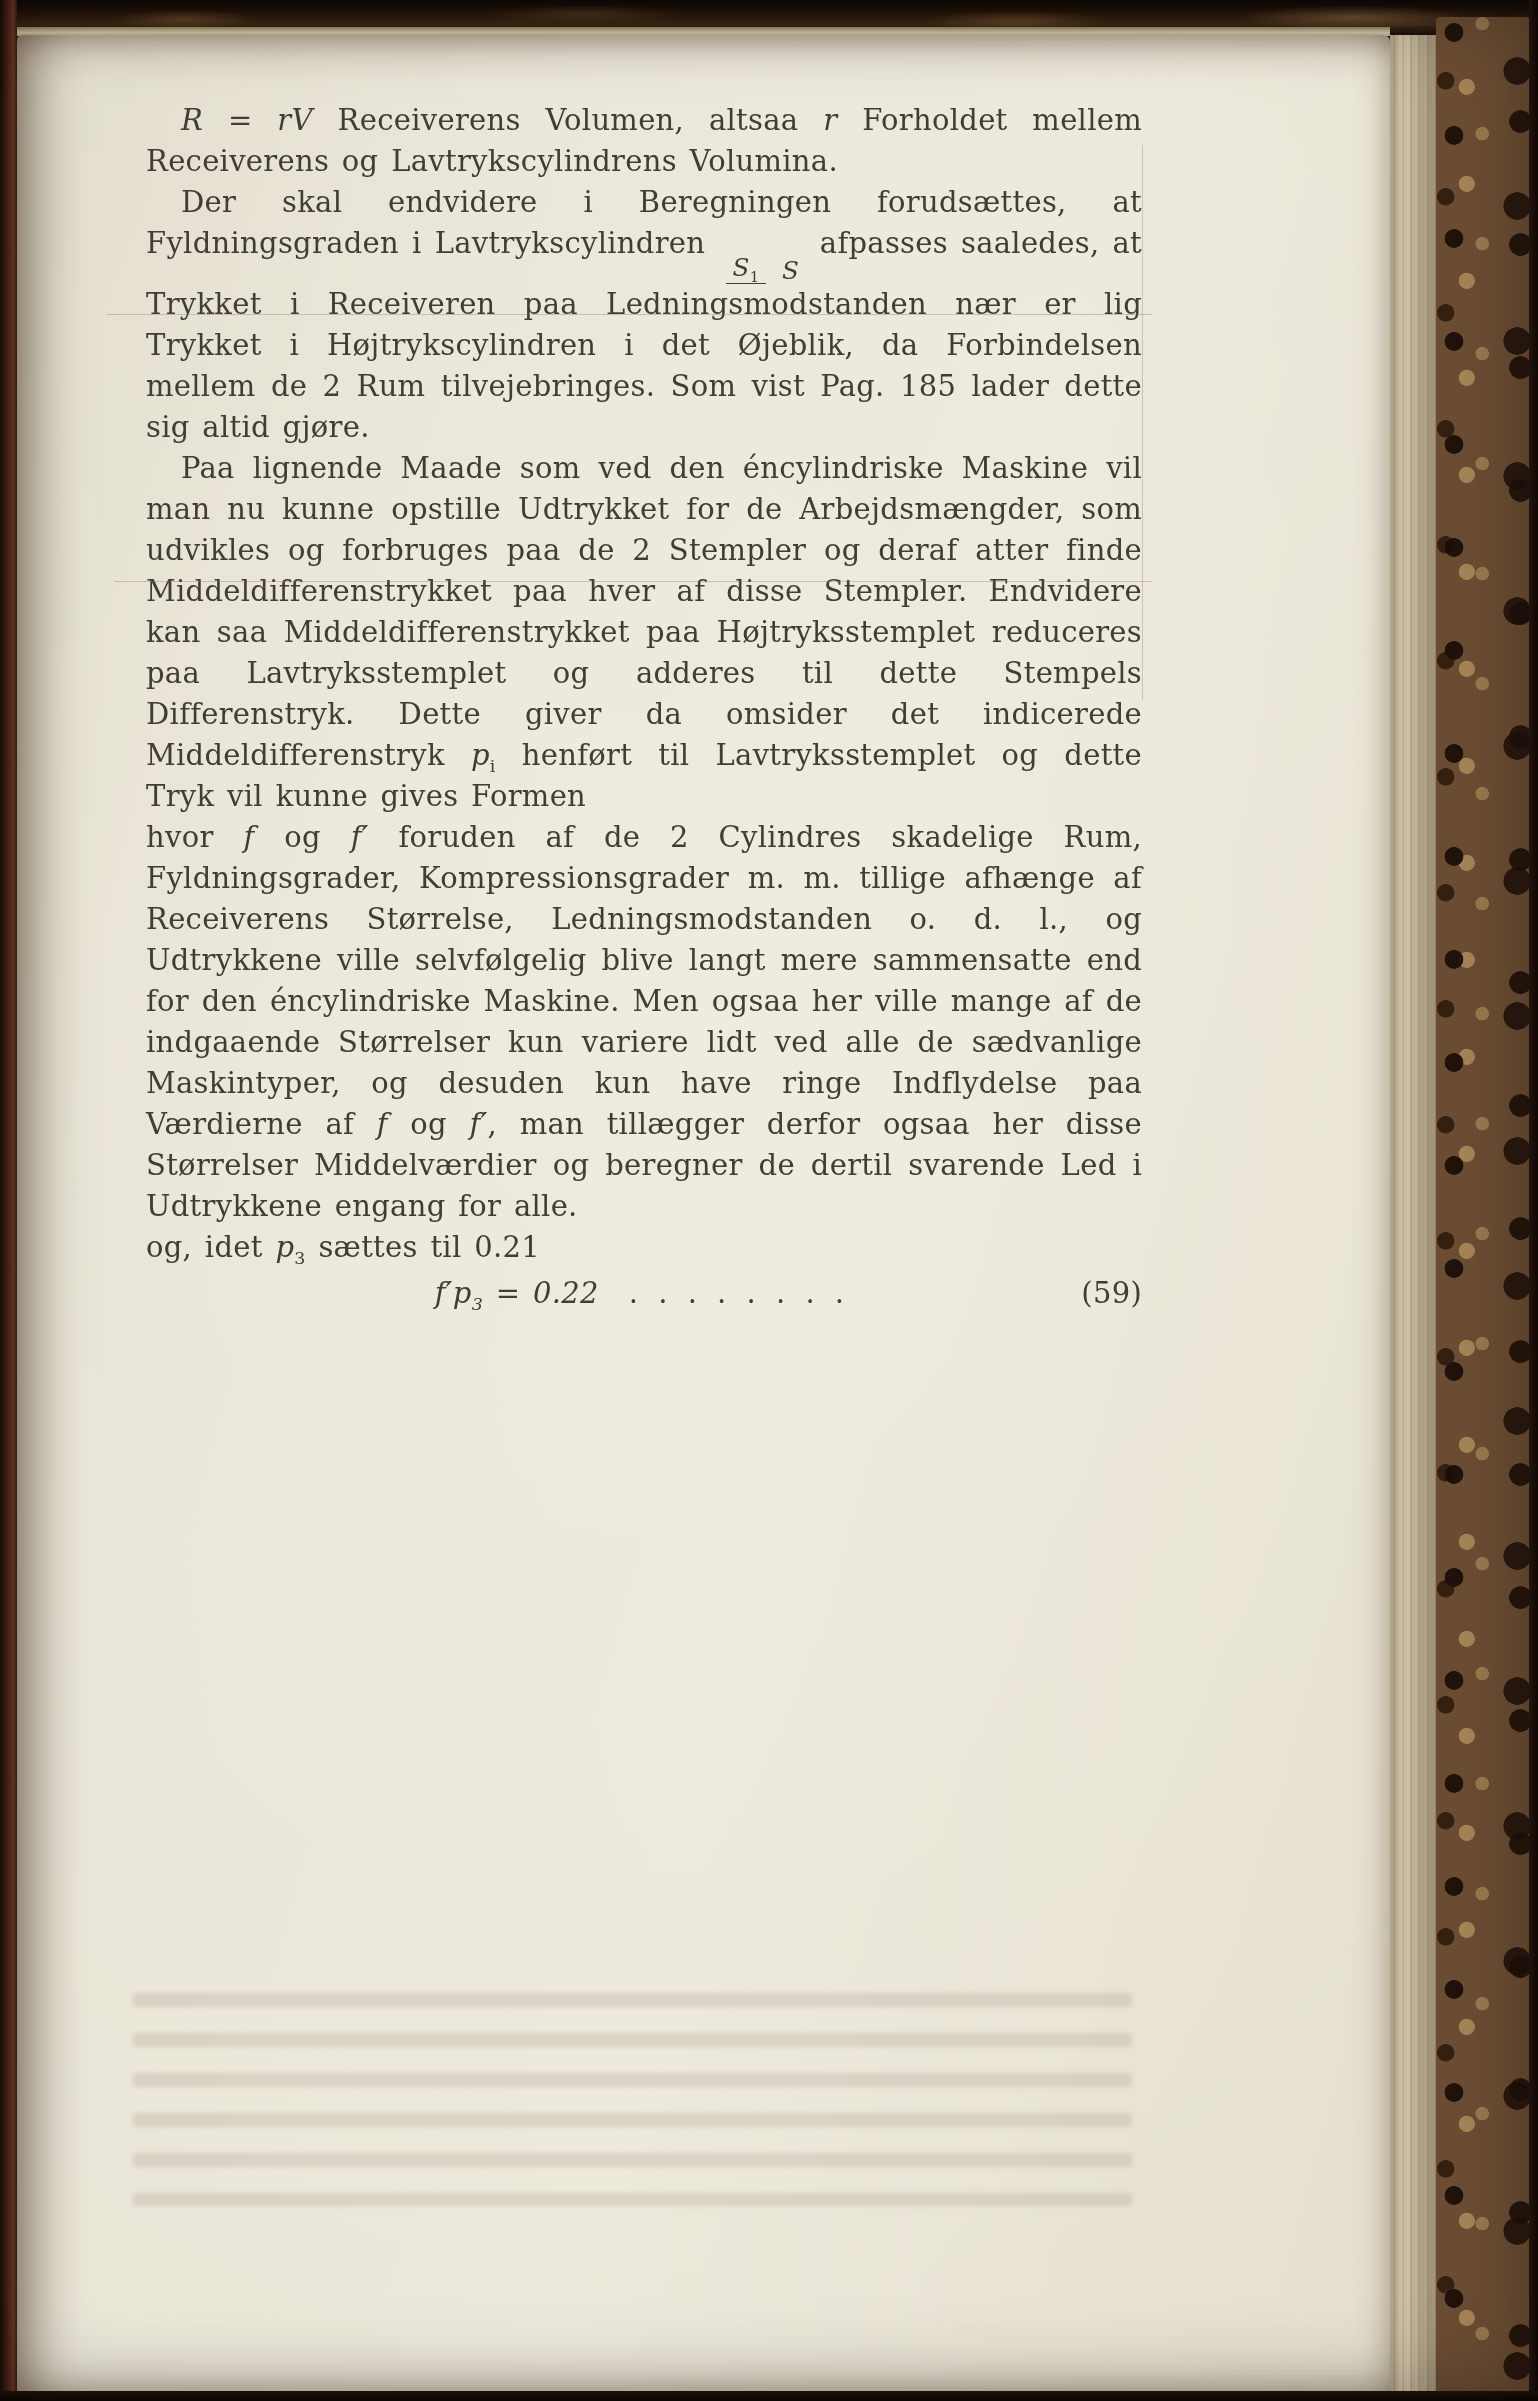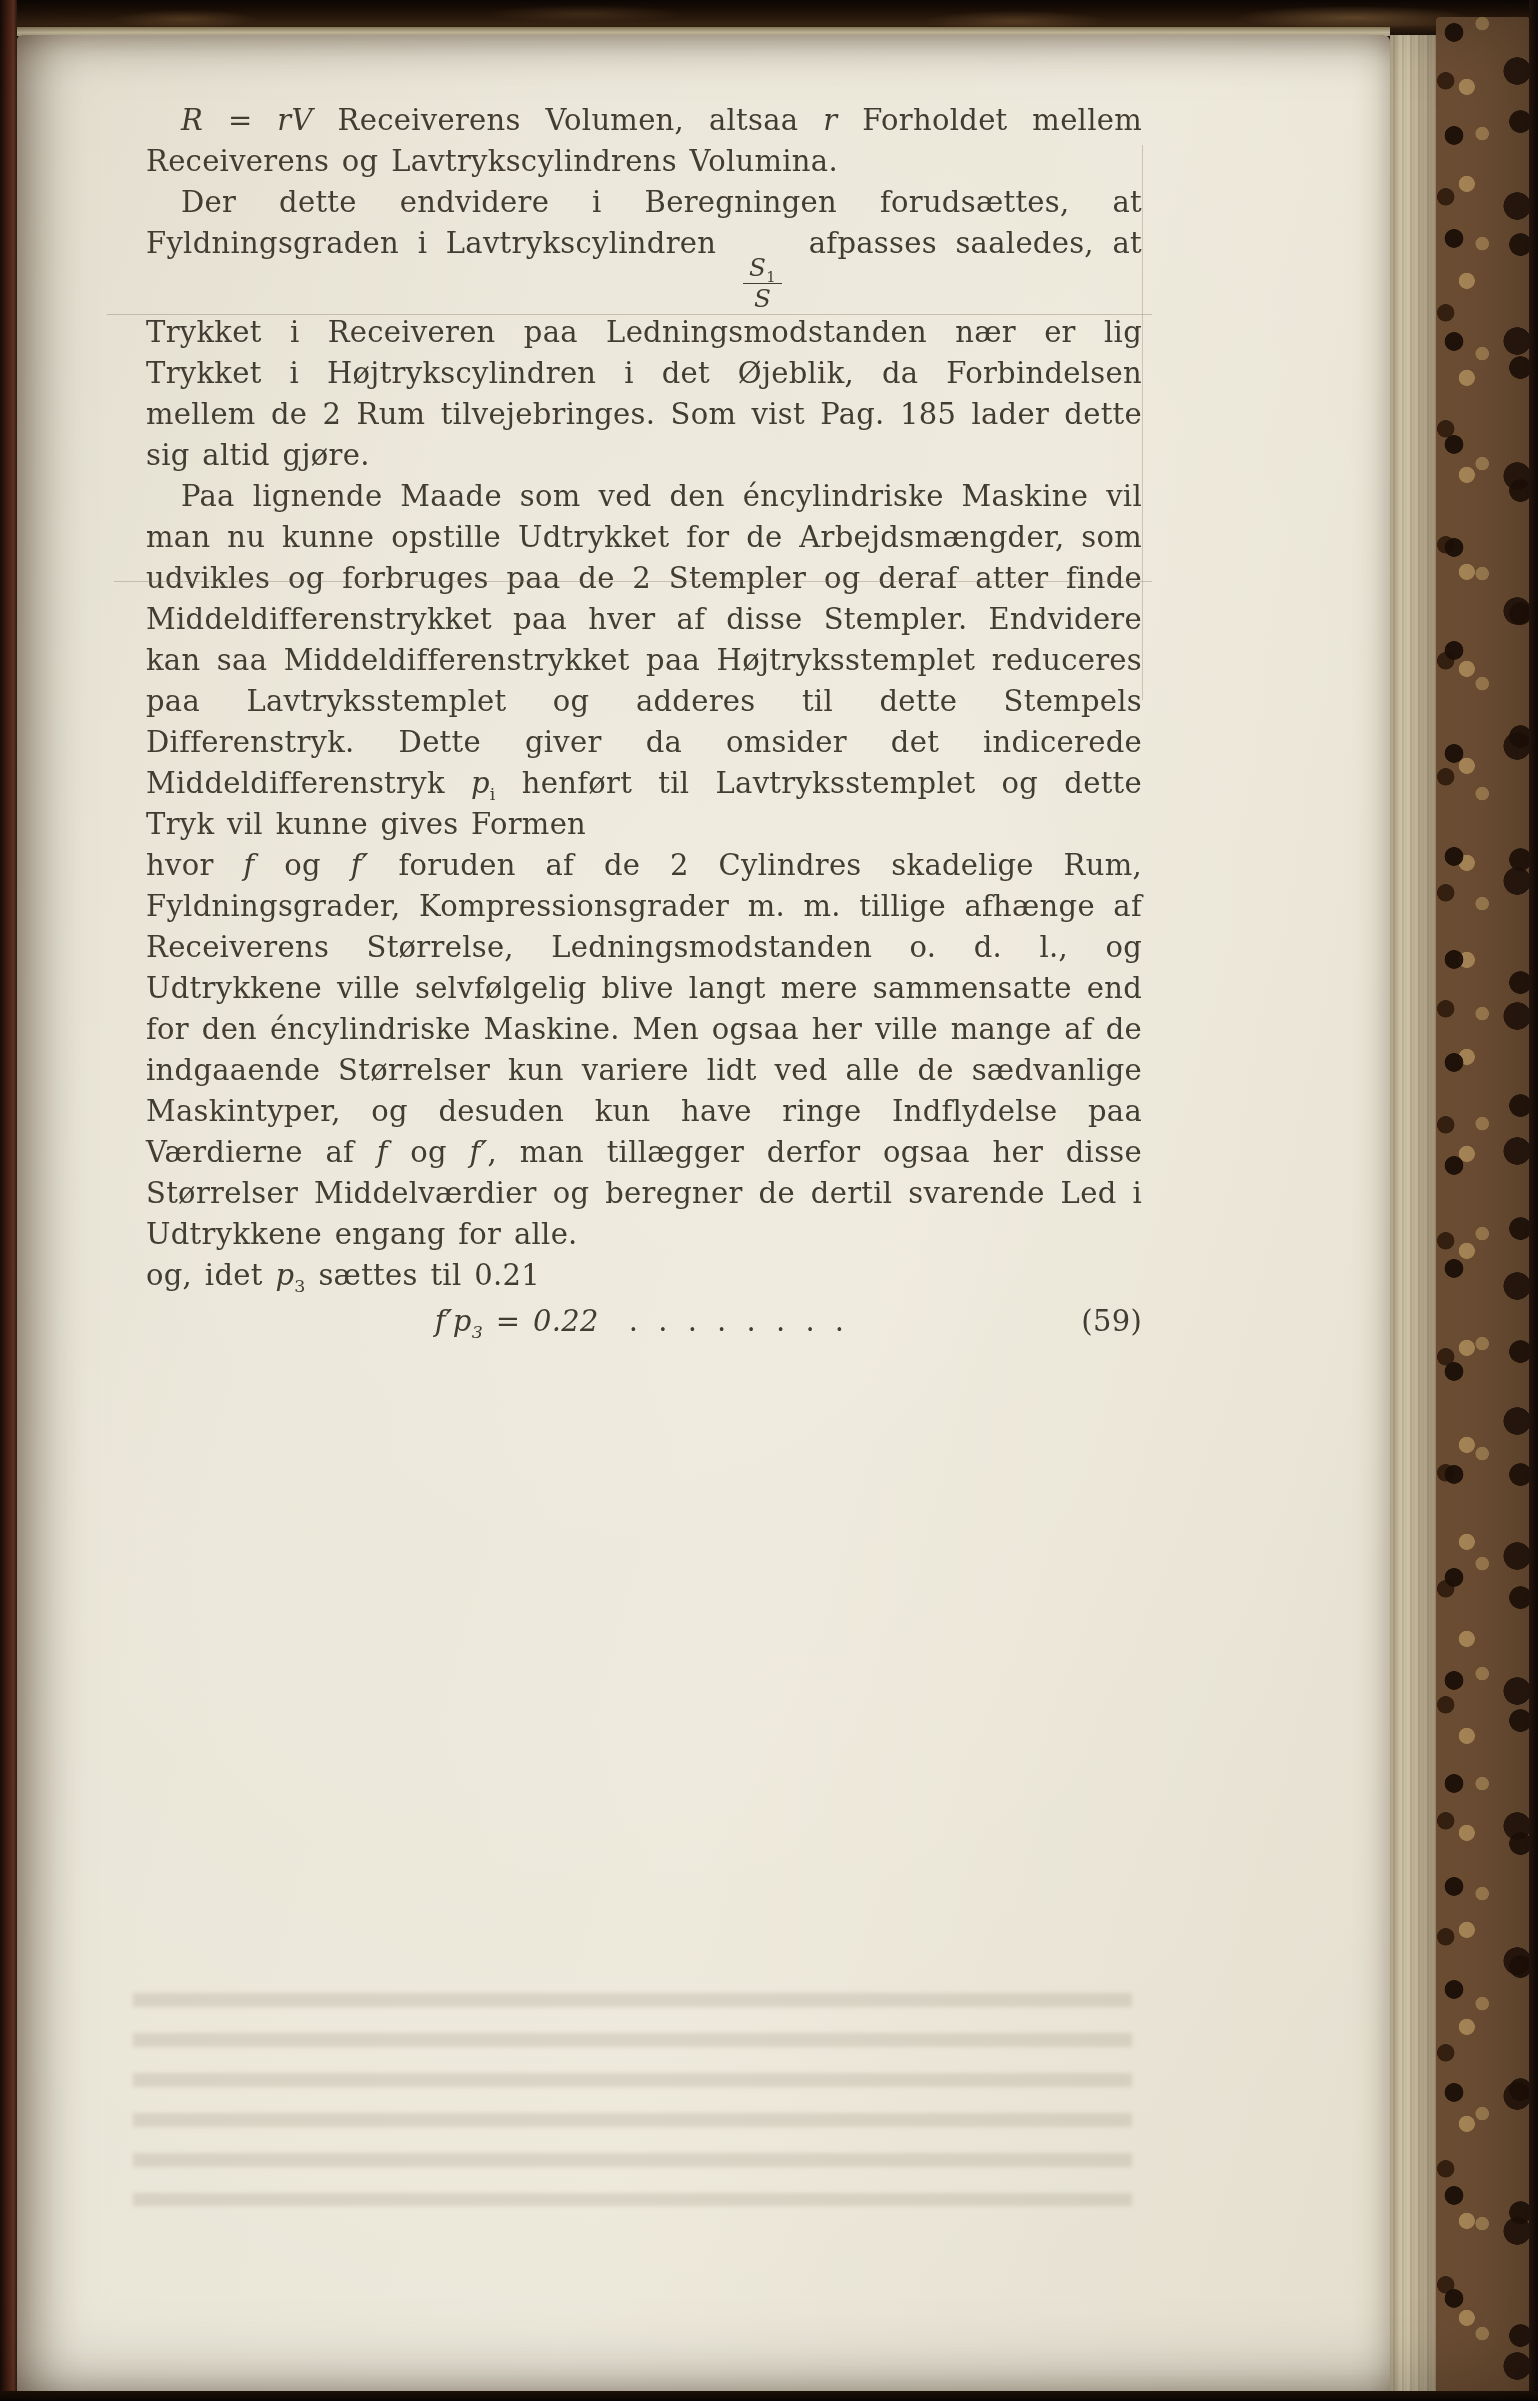--- a/index.html
+++ b/index.html
@@ -101,23 +101,24 @@
     text-align:justify;
     word-spacing:3.2px;letter-spacing:0.3px;
   }
   .para{margin:0;}
   .indent{text-indent:35px;}
   .no-indent{text-indent:0;}
   i{font-style:italic;}
   sub{font-size:.6em;line-height:0;}
   
   .frac{
-    display:inline-flex;flex-direction:column;align-items:center;
+    display:inline-flex;align-items:center;
     vertical-align:-0.95em;line-height:1.05;margin:0 7.7px;font-size:.85em;
     text-indent:0;
+    gap:16px;
   }
   .frac-num{border-bottom:1.9px solid #423d33;padding:0 6.5px 1.9px;}
   .frac-den{padding-top:1.9px;}
   
   .equation{
     display:flex;align-items:baseline;
     margin:5.2px 0;text-indent:0;
   }
   .eq-indent{flex:0 0 auto;}
   .i79{width:26%;}
@@ -153,21 +154,21 @@
     <div class="ghost-lines"></div>
 
 
     <div class="body-text">
 
       <p class="para indent"><i>R = rV</i>
         <span>Receiverens Volumen, altsaa</span>
         <i>r</i>
         <span>Forholdet mellem Receiverens og Lavtrykscylindrens Volumina.</span></p>
 
-      <p class="para indent"><span>Der dette endvidere i Beregningen forudsættes, at Fyldningsgraden i Lavtrykscylindren</span>
+      <p class="para indent"><span>Der skal endvidere i Beregningen forudsættes, at Fyldningsgraden i Lavtrykscylindren</span>
         <span class="frac">
             <span class="frac-num"><i>S</i><sub>1</sub></span>
             <span class="frac-den"><i>S</i></span>
           </span>
         <span>afpasses saaledes, at Trykket i Receiveren paa Ledningsmodstanden nær er lig Trykket i Højtrykscylindren i det Øjeblik, da Forbindelsen mellem de 2 Rum tilvejebringes. Som vist Pag. 185 lader dette sig altid gjøre.</span></p>
 
       <p class="para indent"><span>Paa lignende Maade som ved den éncylindriske Maskine vil man nu kunne opstille Udtrykket for de Arbejdsmængder, som udvikles og forbruges paa de 2 Stempler og deraf atter finde Middeldifferenstrykket paa hver af disse Stempler. Endvidere kan saa Middeldifferenstrykket paa Højtryksstemplet reduceres paa Lavtryksstemplet og adderes til dette Stempels Differenstryk. Dette giver da omsider det indicerede Middeldifferenstryk</span>
         <i>p</i><sub>i</sub>
         <span>henført til Lavtryksstemplet og dette Tryk vil kunne gives Formen</span></p>
 

